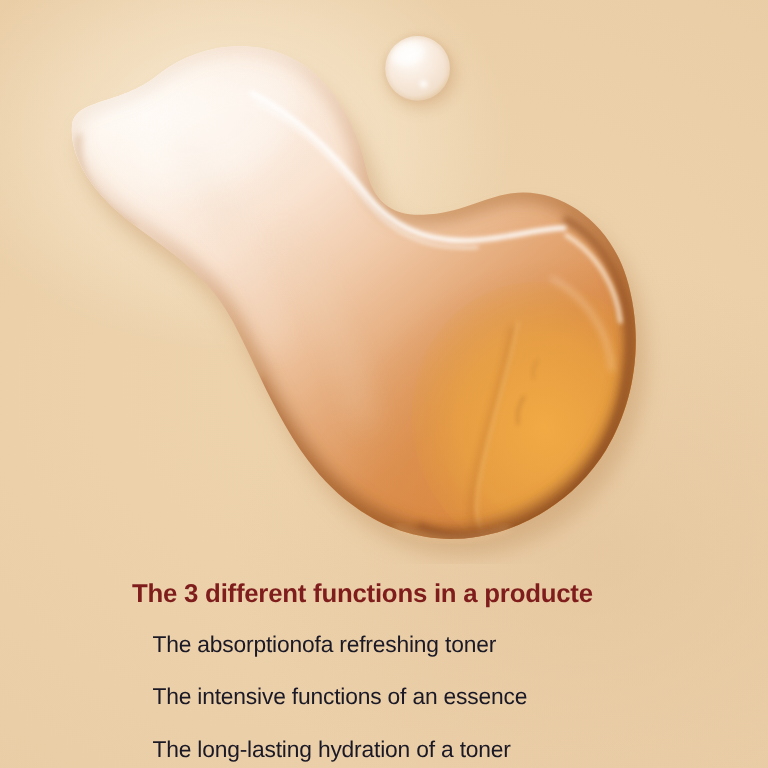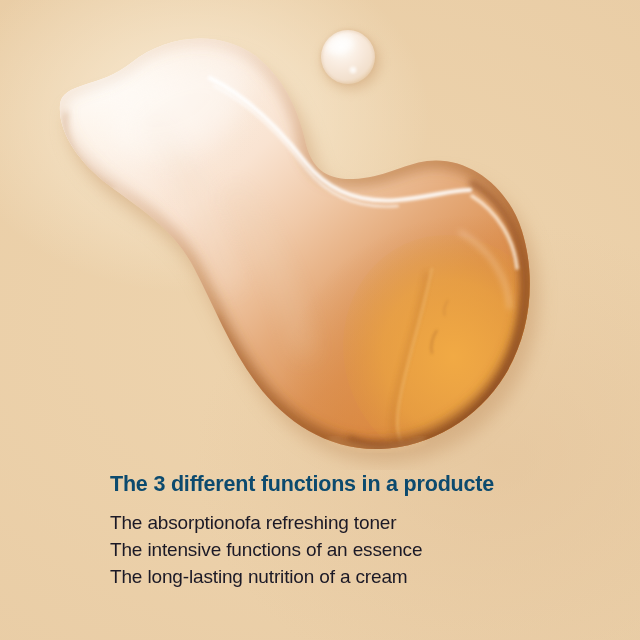--- a/index.html
+++ b/index.html
@@ -49,33 +49,33 @@
   
   .copy {
     position: absolute;
     left: 110px;
     top: 468px;
     width: 470px;
   }
   .headline {
     font-size: 21.5px;
     font-weight: 700;
-    color: #0c4a6e;
+    color: #7f1d1d;
     letter-spacing: -0.2px;
-    margin: 5px 0 13px 0;
+    margin: 16px 0 13px 0;
     line-height: 1.1;
     white-space: nowrap;
   }
   .benefit {
     font-size: 19px;
     font-weight: 400;
     color: #1b1926;
     letter-spacing: -0.15px;
     line-height: 1.42;
-    margin: 0;
+    margin: 17px;
     white-space: nowrap;
   }
 </style>
 </head>
 <body>
 
 <div id="poster">
 
   <div class="bg-sheen"></div>
 
@@ -252,16 +252,16 @@
         <circle cx="353" cy="70" r="3.2" fill="#ffffff" opacity="0.80" filter="url(#blur2)"></circle>
       </g>
     </svg>
   </div>
 
   <div class="copy">
     <h1 class="headline">The 3 different functions in a producte</h1>
 
     <p class="benefit">The absorptionofa refreshing toner</p>
     <p class="benefit">The intensive functions of an essence</p>
-    <p class="benefit">The long-lasting nutrition of a cream</p>
+    <p class="benefit">The long-lasting hydration of a toner</p>
   </div>
 
 </div>
 
 </body></html>

